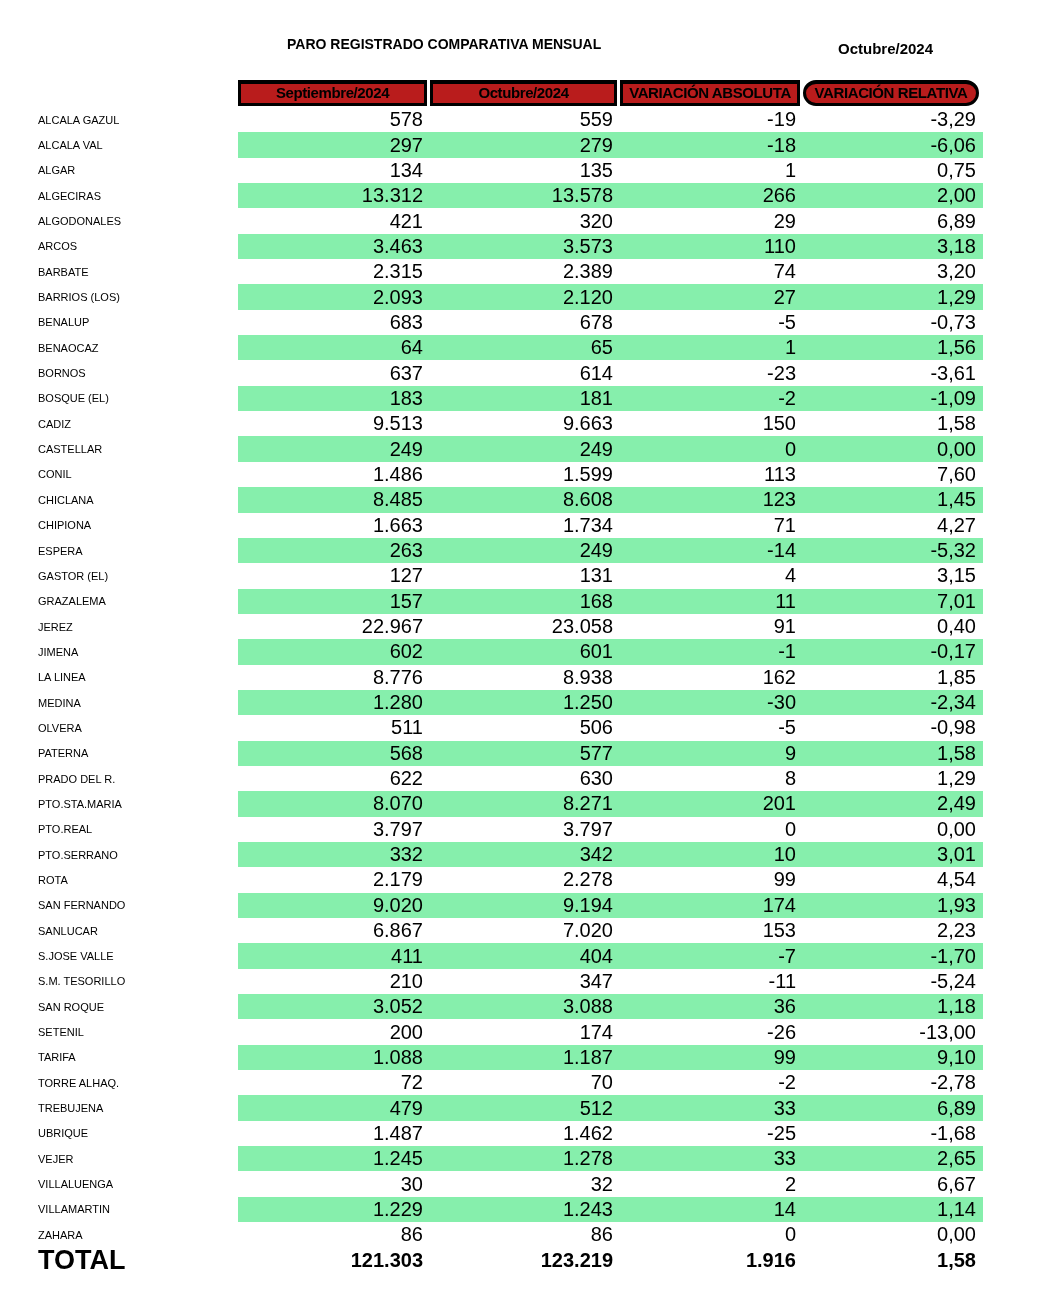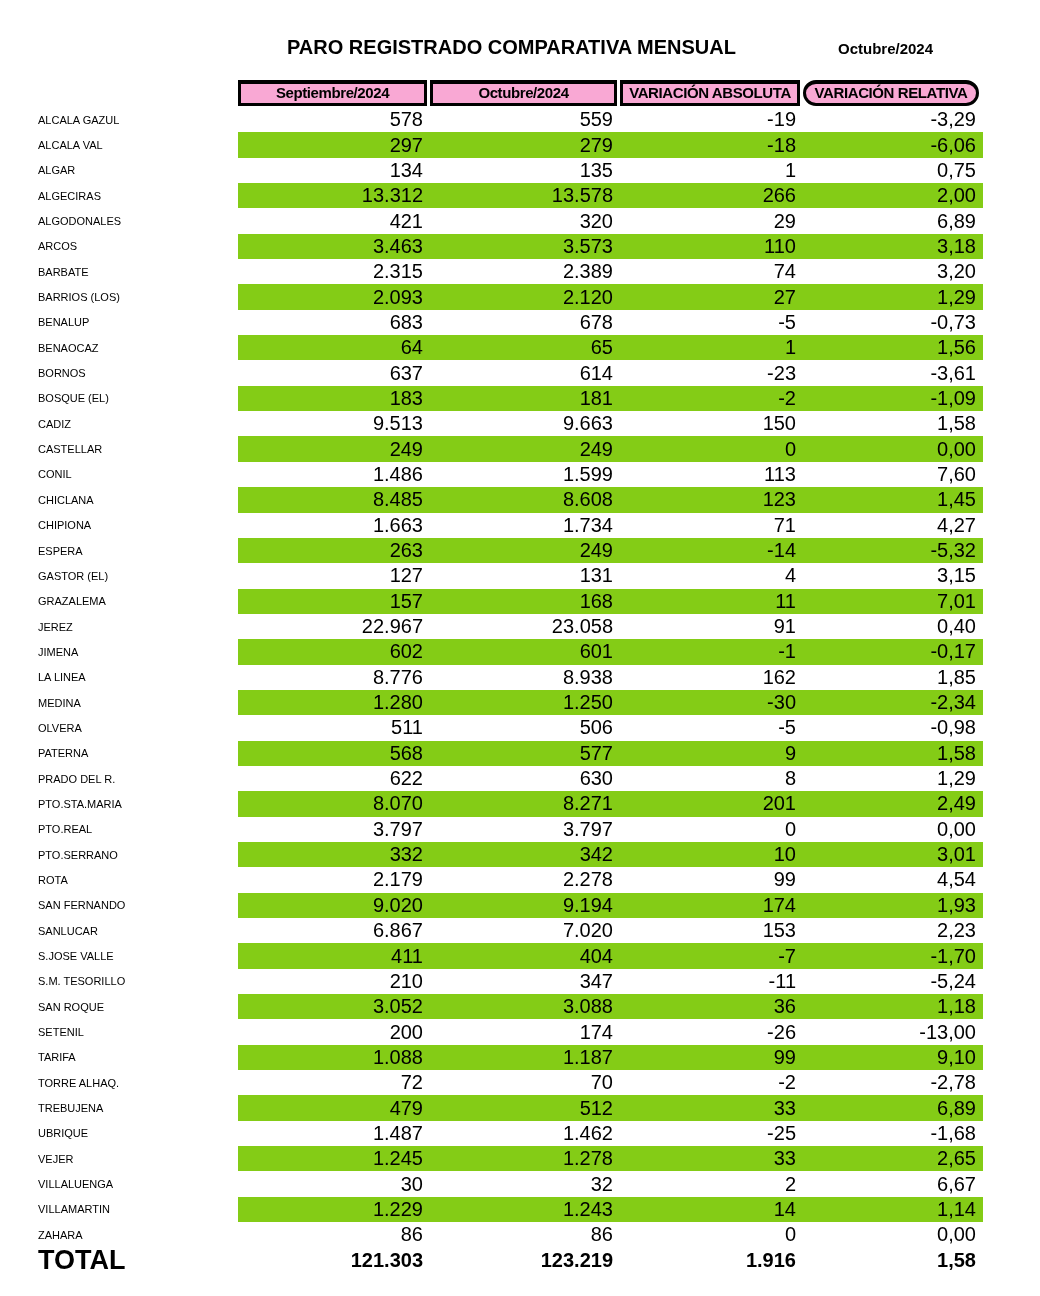--- a/index.html
+++ b/index.html
@@ -5,54 +5,54 @@
   html, body { margin: 0; padding: 0; background: #ffffff; }
   body {
     width: 1040px; height: 1296px; overflow: hidden;
     font-family: "Liberation Sans", sans-serif; color: #000;
     position: relative;
   }
   .sheet { position: absolute; inset: 0; }
 
   .doc-title {
     position: absolute; left: 287px; top: 36px;
-    font-size: 20px; font-weight: bold; white-space: nowrap;
+    font-size: 14px; font-weight: bold; white-space: nowrap;
   }
   .doc-period {
     position: absolute; left: 838px; top: 40px;
     font-size: 15px; font-weight: bold; white-space: nowrap;
   }
 
   .tablewrap { position: absolute; left: 38px; top: 80px; width: 945px; }
 
   
   .thead {
     display: flex; margin-left: 200px; width: 745px;
     box-sizing: border-box; column-gap: 3px; height: 26px;
   }
   .th {
     box-sizing: border-box;
     border: 3px solid #000; border-top-width: 4px;
-    background: #f9a8d4;
+    background: #b91c1c;
     font-size: 15px; font-weight: bold; letter-spacing: -0.4px;
     text-align: center; line-height: 18px;
     overflow: hidden; white-space: nowrap;
   }
   .th.c1 { width: 189px; }
   .th.c2 { width: 187px; }
   .th.c3 { width: 180px; }
   .th.c4 { width: 176px; border-radius: 13px; }
 
   .tbody { margin-top: 1px; }
   .row { display: flex; height: 25.35px; align-items: center; }
   .row .label {
     width: 200px; font-size: 11px; white-space: nowrap; overflow: hidden;
   }
   .vals { display: flex; width: 745px; height: 100%; align-items: center; }
-  .row.striped .vals { background: #84cc16; }
+  .row.striped .vals { background: #86efac; }
   .num {
     box-sizing: border-box; text-align: right; padding-right: 7px;
     font-size: 20px; white-space: nowrap;
   }
   .num.v1 { width: 192px; }
   .num.v2 { width: 190px; }
   .num.v3 { width: 183px; }
   .num.v4 { width: 180px; }
 
   .row.total-row { height: 27px; }

